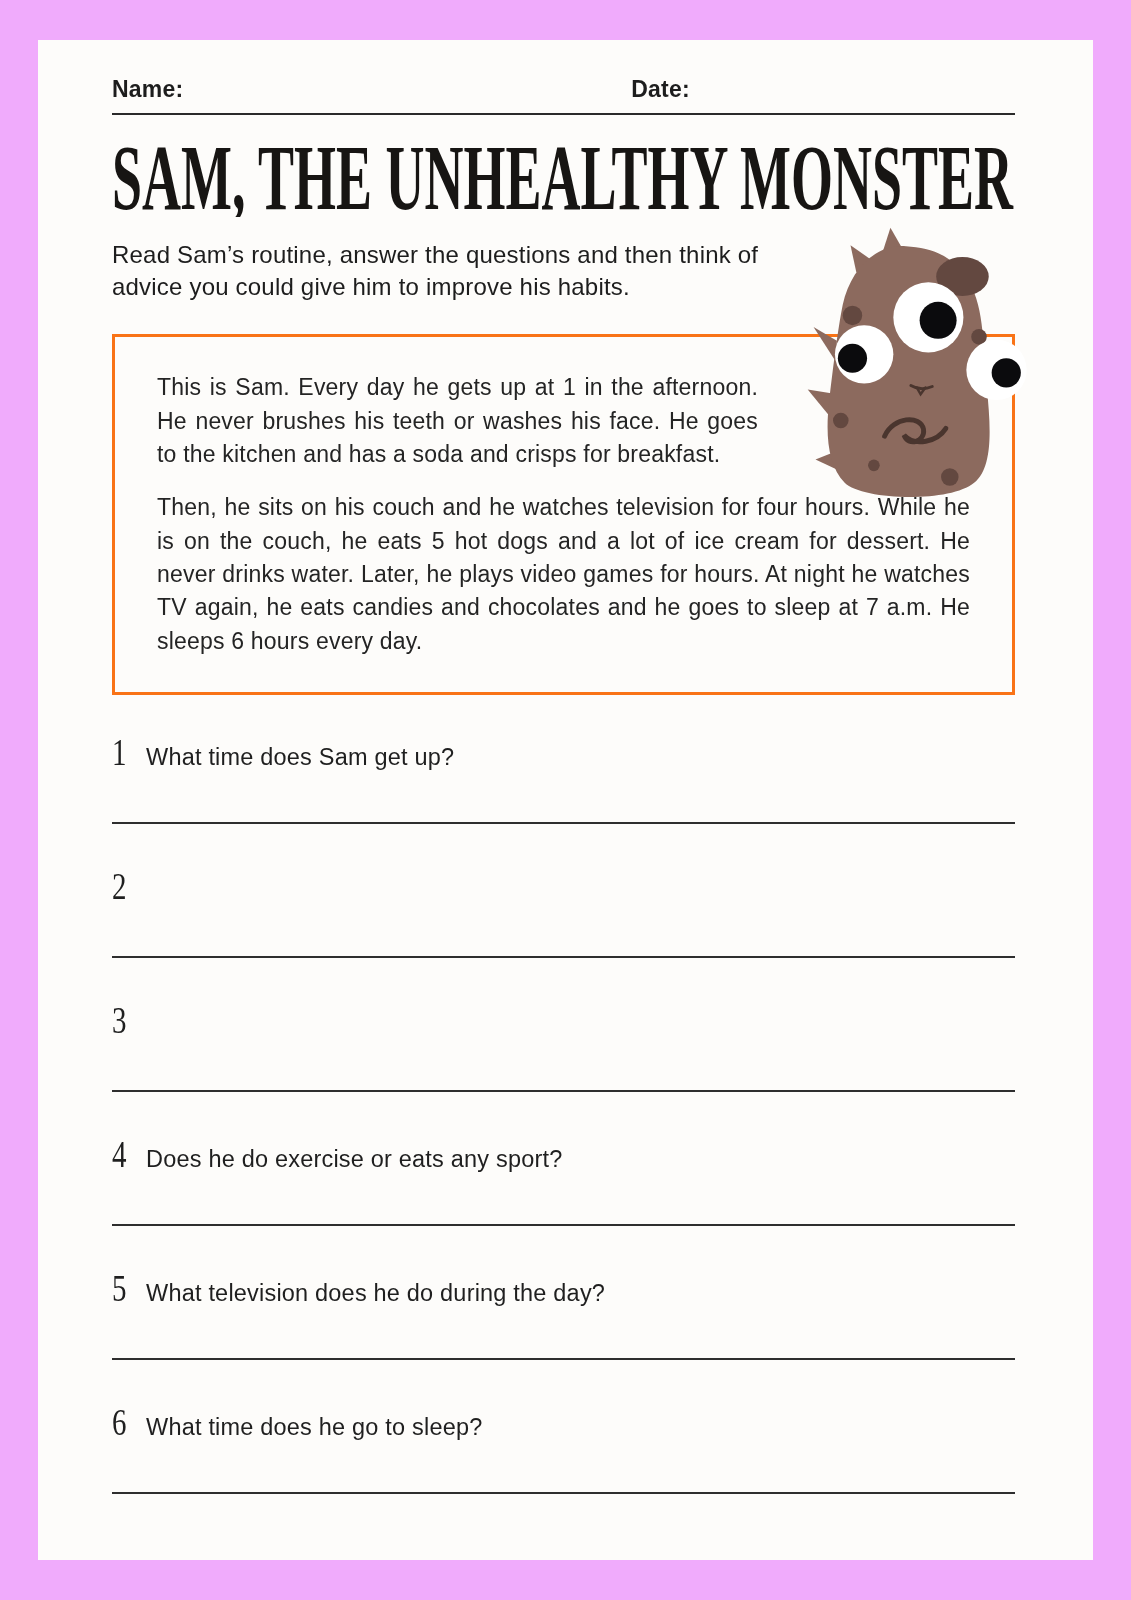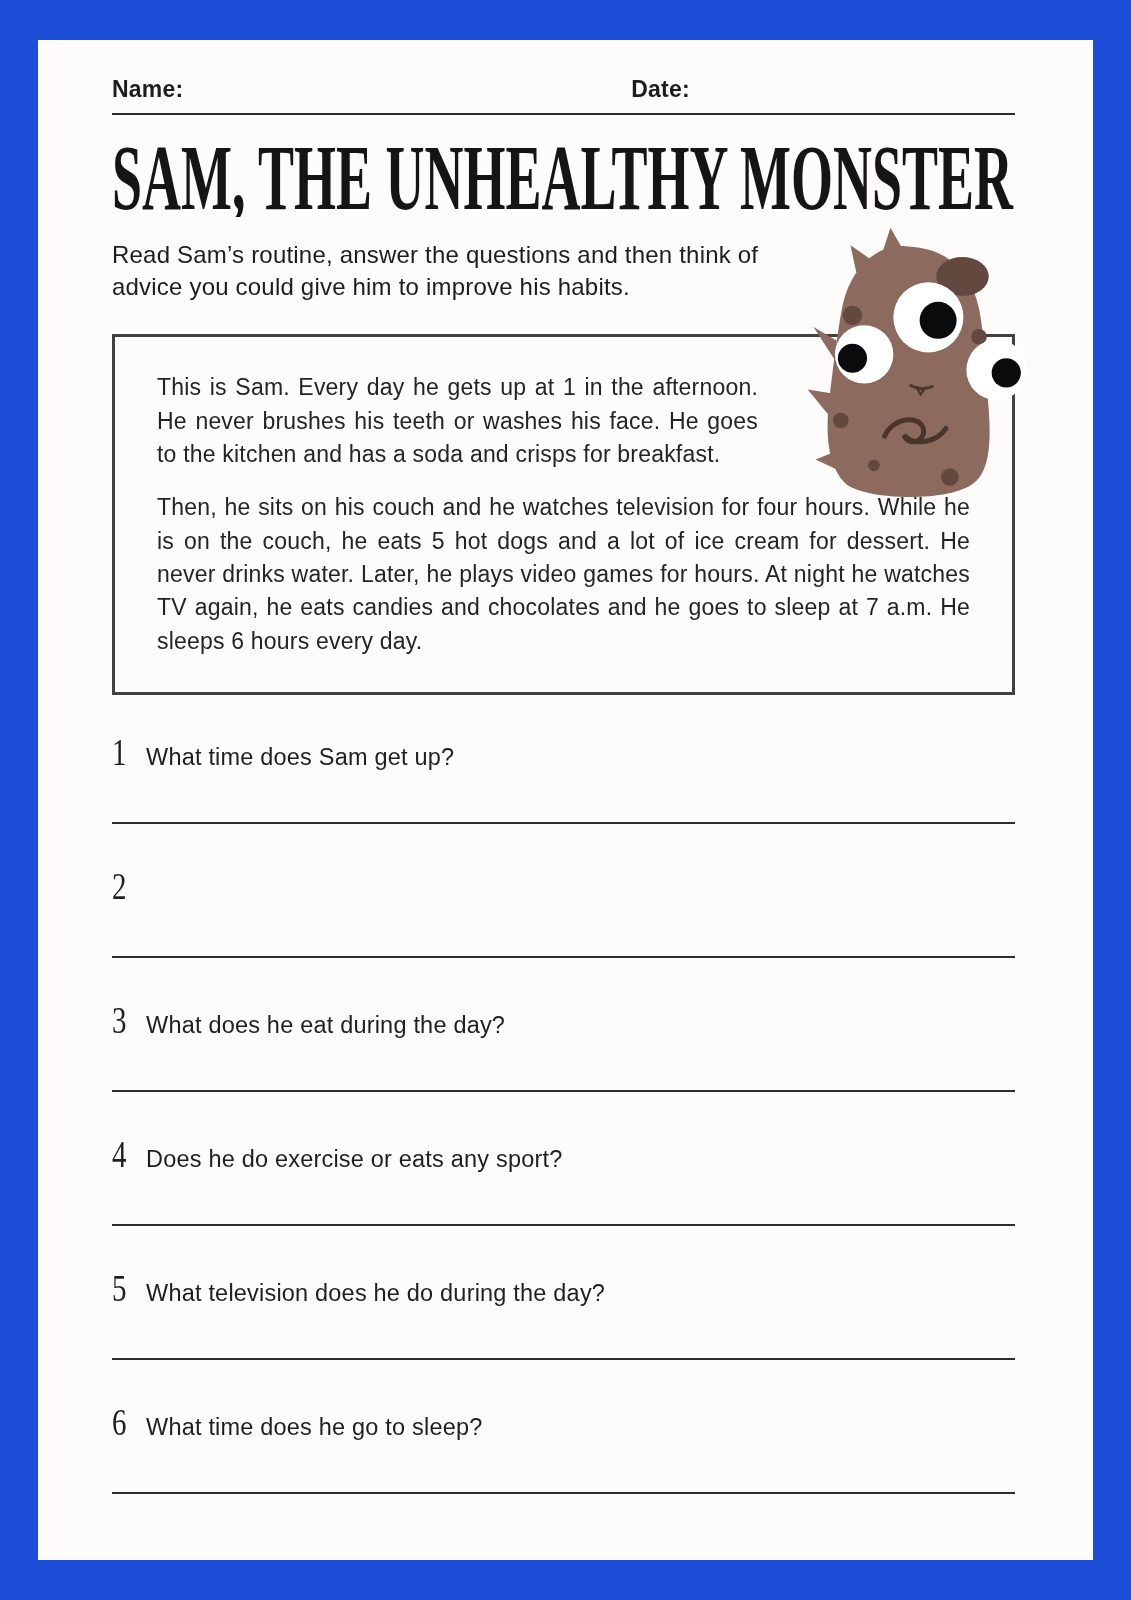--- a/index.html
+++ b/index.html
@@ -1,20 +1,20 @@
 <!DOCTYPE html>
 <html><head>
 <meta charset="utf-8">
 <style>
   html,body { margin:0; padding:0; background:#cfc4bc; }
   * { box-sizing:border-box; }
 
   .frame {
     width:1131px; height:1600px;
-    background:#1d4ed8;
+    background:#f0abfc;
     padding:40px 38px;
     position:relative;
     font-family:"Liberation Sans","DejaVu Sans",sans-serif;
     color:#1d1d1d;
   }
   .paper {
     background:#fdfcfa;
     width:100%; height:100%;
     padding:36px 78px 0 74px;
     position:relative;
@@ -46,21 +46,21 @@
     font-size:24px;
     font-weight:normal;
     line-height:1.32;
     max-width:690px;
     letter-spacing:.2px;
   }
 
   
   .passage-box {
     margin-top:32px;
-    border:3px solid #404040;
+    border:3px solid #f97316;
     padding:34px 42px 34px 42px;
     font-size:23px;
     line-height:1.45;
     letter-spacing:.2px;
     color:#242424;
   }
   .passage-box p { margin:0; text-align:justify; }
   .passage-p1 { padding-right:212px; }
   .passage-p2 { margin-top:20px !important; }
 
@@ -169,21 +169,20 @@
       <div class="question">
         <div class="q-row">
           <span class="q-number">2</span>
         </div>
         <div class="answer-line"></div>
       </div>
 
       <div class="question">
         <div class="q-row">
           <span class="q-number">3</span>
-          <span class="q-text">What does he eat during the day?</span>
         </div>
         <div class="answer-line"></div>
       </div>
 
       <div class="question">
         <div class="q-row">
           <span class="q-number">4</span>
           <span class="q-text">Does he do exercise or eats any sport?</span>
         </div>
         <div class="answer-line"></div>

